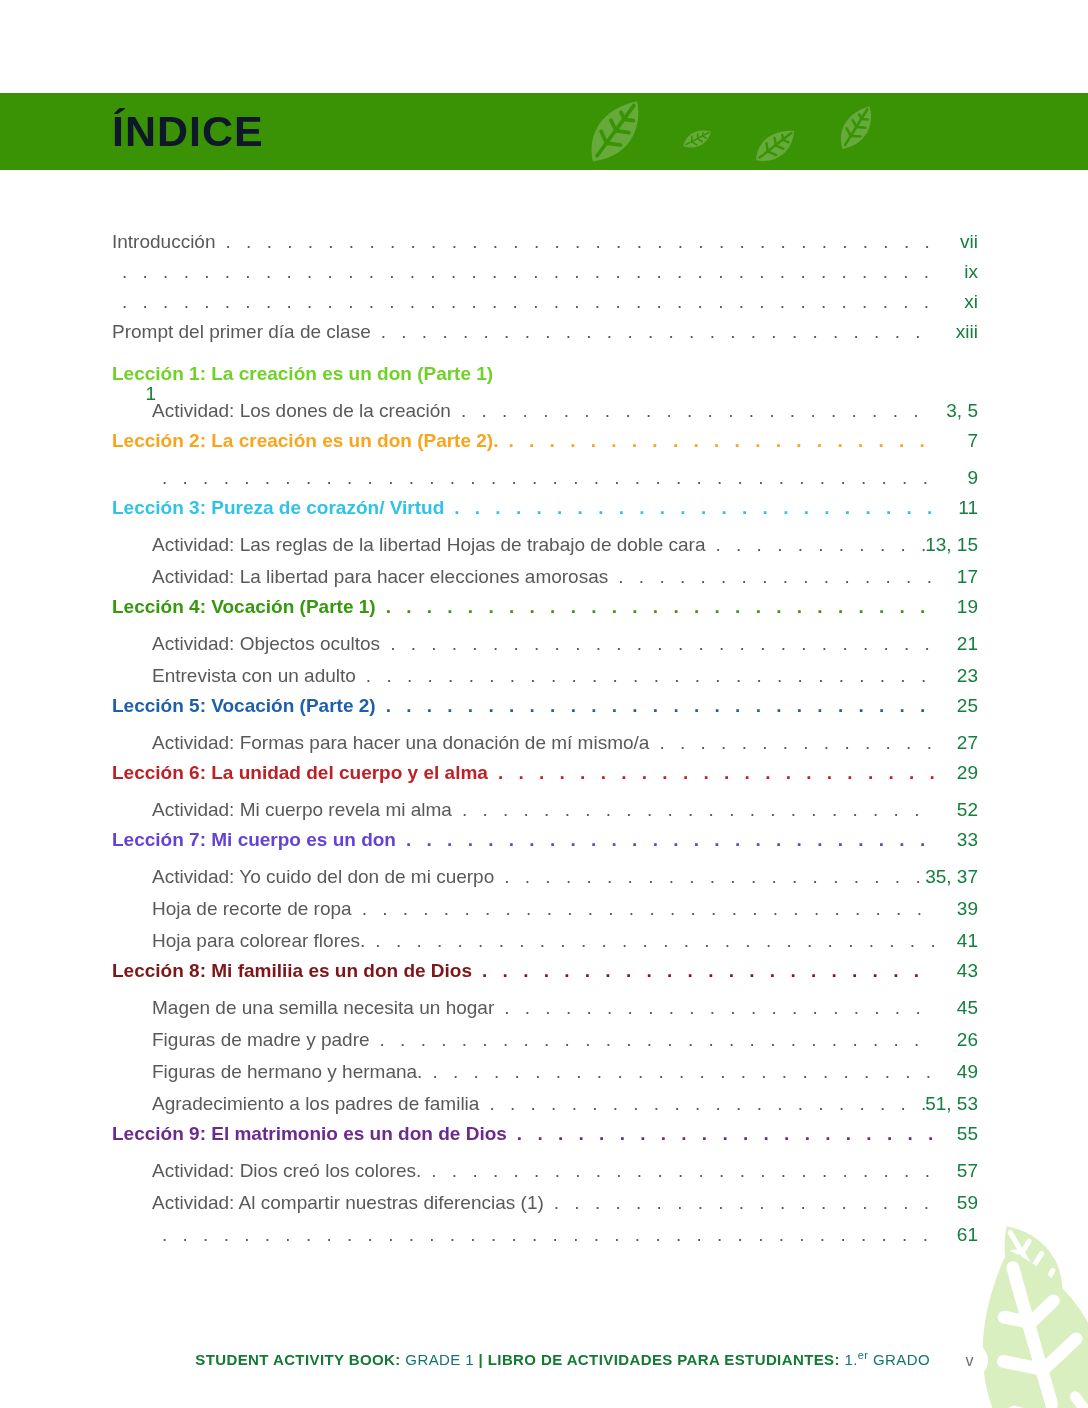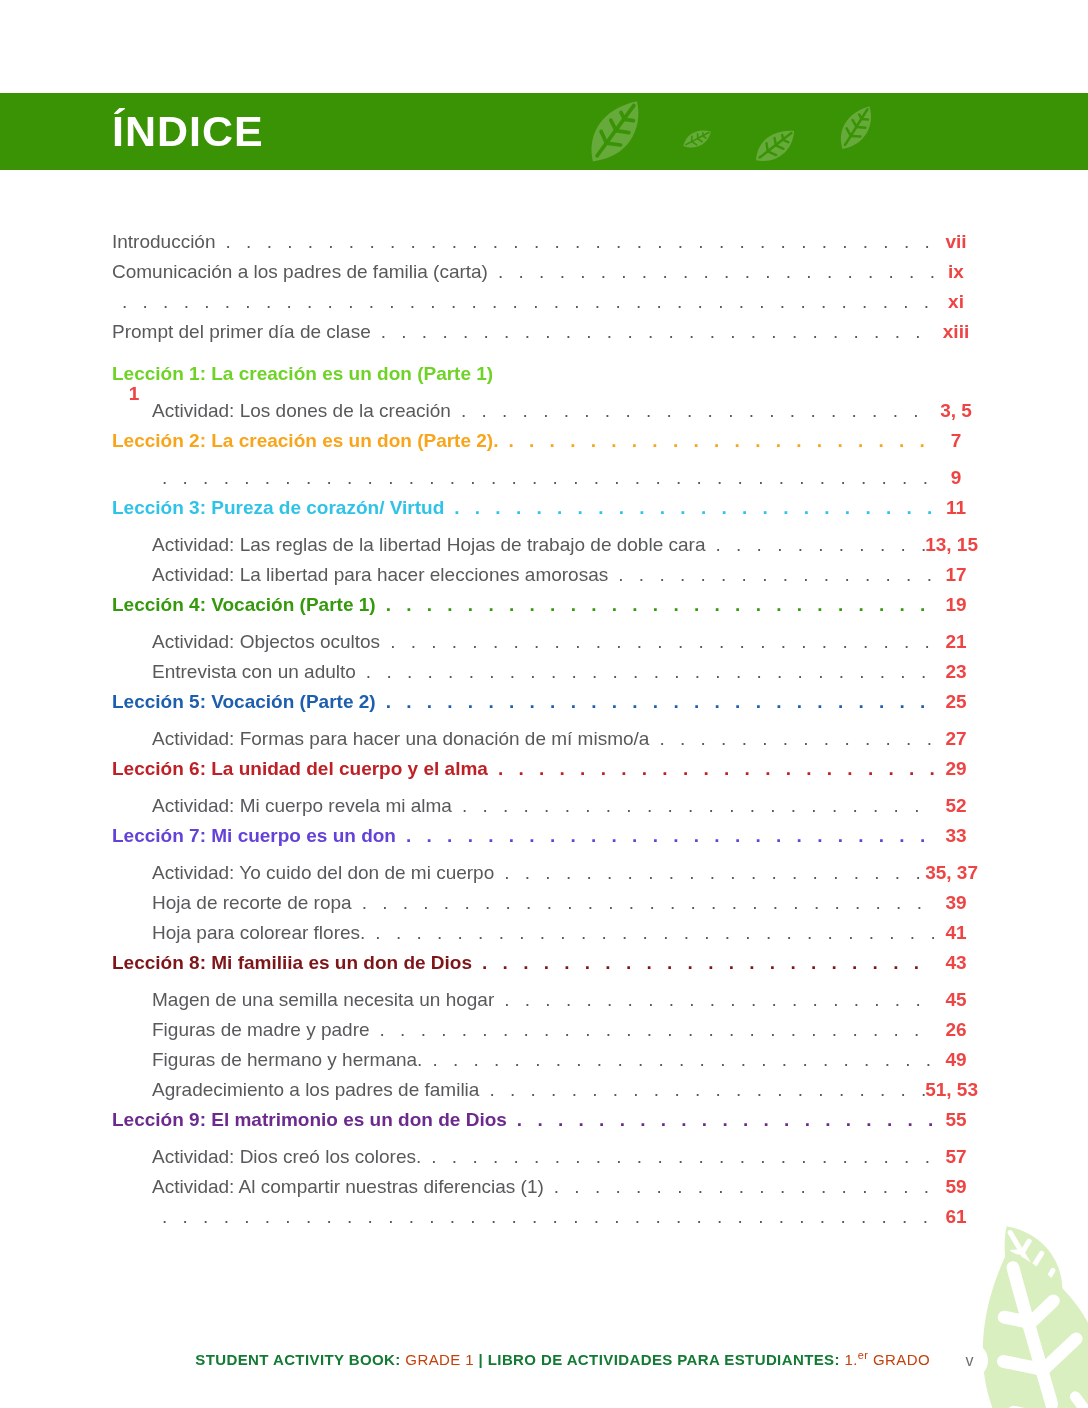--- a/index.html
+++ b/index.html
@@ -11,54 +11,54 @@
     font-family:"Liberation Sans","DejaVu Sans",sans-serif;
     margin:0 auto;
   }
   
   .header-bar{
     position:absolute;left:0;top:93px;width:1088px;height:77px;
     background:#3a9304;
   }
   .header-title{
     position:absolute;left:112px;top:10px;
-    margin:0;color:#ffffff;font-size:43px;font-weight:bold;
+    margin:0;color:#0f172a;font-size:43px;font-weight:bold;
     letter-spacing:1px;line-height:56px;
   }
   .hleaf{position:absolute;color:rgba(255,255,255,0.22);}
   .hleaf svg{display:block;width:100%;height:100%;}
   
   .toc{
     position:absolute;left:112px;top:232px;width:866px;
     color:#58595b;font-size:19px;
   }
   .row{
     display:flex;align-items:baseline;
     height:20px;line-height:20px;margin-bottom:10px;
     white-space:nowrap;
   }
   .row .label{flex:0 0 auto;}
   .row .dots{
     flex:1 1 aupx;min-width:0;overflow:hidden;
     letter-spacing:5px;padding:0 8px 0 10px;
   }
   .row .pagenum{
-    flex:0 0 auto;min-width:44px;text-align:center;color:#ef4444;
-    font-weight:bold;
+    flex:0 0 auto;min-width:44px;text-align:right;color:#15803d;
+    font-weight:normal;
   }
   .row.lesson{font-weight:bold;margin-top:8px;margin-bottom:17px;}
   .row.first-lesson{margin-top:22px;flex-direction:column;}
-  .row.activity{padding-left:40px;}
+  .row.activity{padding-left:40px;margin-top:12px;}
   
   .footer-line{
     position:absolute;top:1349px;right:158px;
     font-size:15px;font-weight:bold;letter-spacing:.4px;
     color:#127a33;white-space:nowrap;z-index:5;
   }
-  .footer-line .lt{color:#c2410c;font-weight:normal;}
+  .footer-line .lt{color:#0f766e;font-weight:normal;}
   .footer-line sup{font-size:11px;}
   .page-circle{
     position:absolute;left:951px;top:1342px;width:37px;height:37px;
     border-radius:50%;background:#ffffff;z-index:6;
     display:flex;align-items:center;justify-content:center;
     color:#6d6e71;font-size:16px;
   }
   
   .fleaf{position:absolute;color:#d9efc0;z-index:1;}
   .fleaf svg{display:block;width:100%;height:100%;}
@@ -109,21 +109,20 @@
       </span>
   </div>
 
   <div class="toc" id="toc">
       <div class="row front">
         <span class="label">Introducción</span>
         <span class="dots">. . . . . . . . . . . . . . . . . . . . . . . . . . . . . . . . . . . . . . . . . . . . . . . . . . . . . . . . . . . . . . . . . . . . . . . . . . . . . . . . . . . . . . . . . . . . . . . . . . . . . . . . . . . . . . . . . . . . . . . . </span>
         <span class="pagenum">vii</span>
       </div>
       <div class="row front">
-        <span class="label">Comunicación a los padres de familia (carta)</span>
         <span class="dots">. . . . . . . . . . . . . . . . . . . . . . . . . . . . . . . . . . . . . . . . . . . . . . . . . . . . . . . . . . . . . . . . . . . . . . . . . . . . . . . . . . . . . . . . . . . . . . . . . . . . . . . . . . . . . . . . . . . . . . . . </span>
         <span class="pagenum">ix</span>
       </div>
       <div class="row front">
         <span class="dots">. . . . . . . . . . . . . . . . . . . . . . . . . . . . . . . . . . . . . . . . . . . . . . . . . . . . . . . . . . . . . . . . . . . . . . . . . . . . . . . . . . . . . . . . . . . . . . . . . . . . . . . . . . . . . . . . . . . . . . . . </span>
         <span class="pagenum">xi</span>
       </div>
       <div class="row front">
         <span class="label">Prompt del primer día de clase</span>
         <span class="dots">. . . . . . . . . . . . . . . . . . . . . . . . . . . . . . . . . . . . . . . . . . . . . . . . . . . . . . . . . . . . . . . . . . . . . . . . . . . . . . . . . . . . . . . . . . . . . . . . . . . . . . . . . . . . . . . . . . . . . . . . </span>

